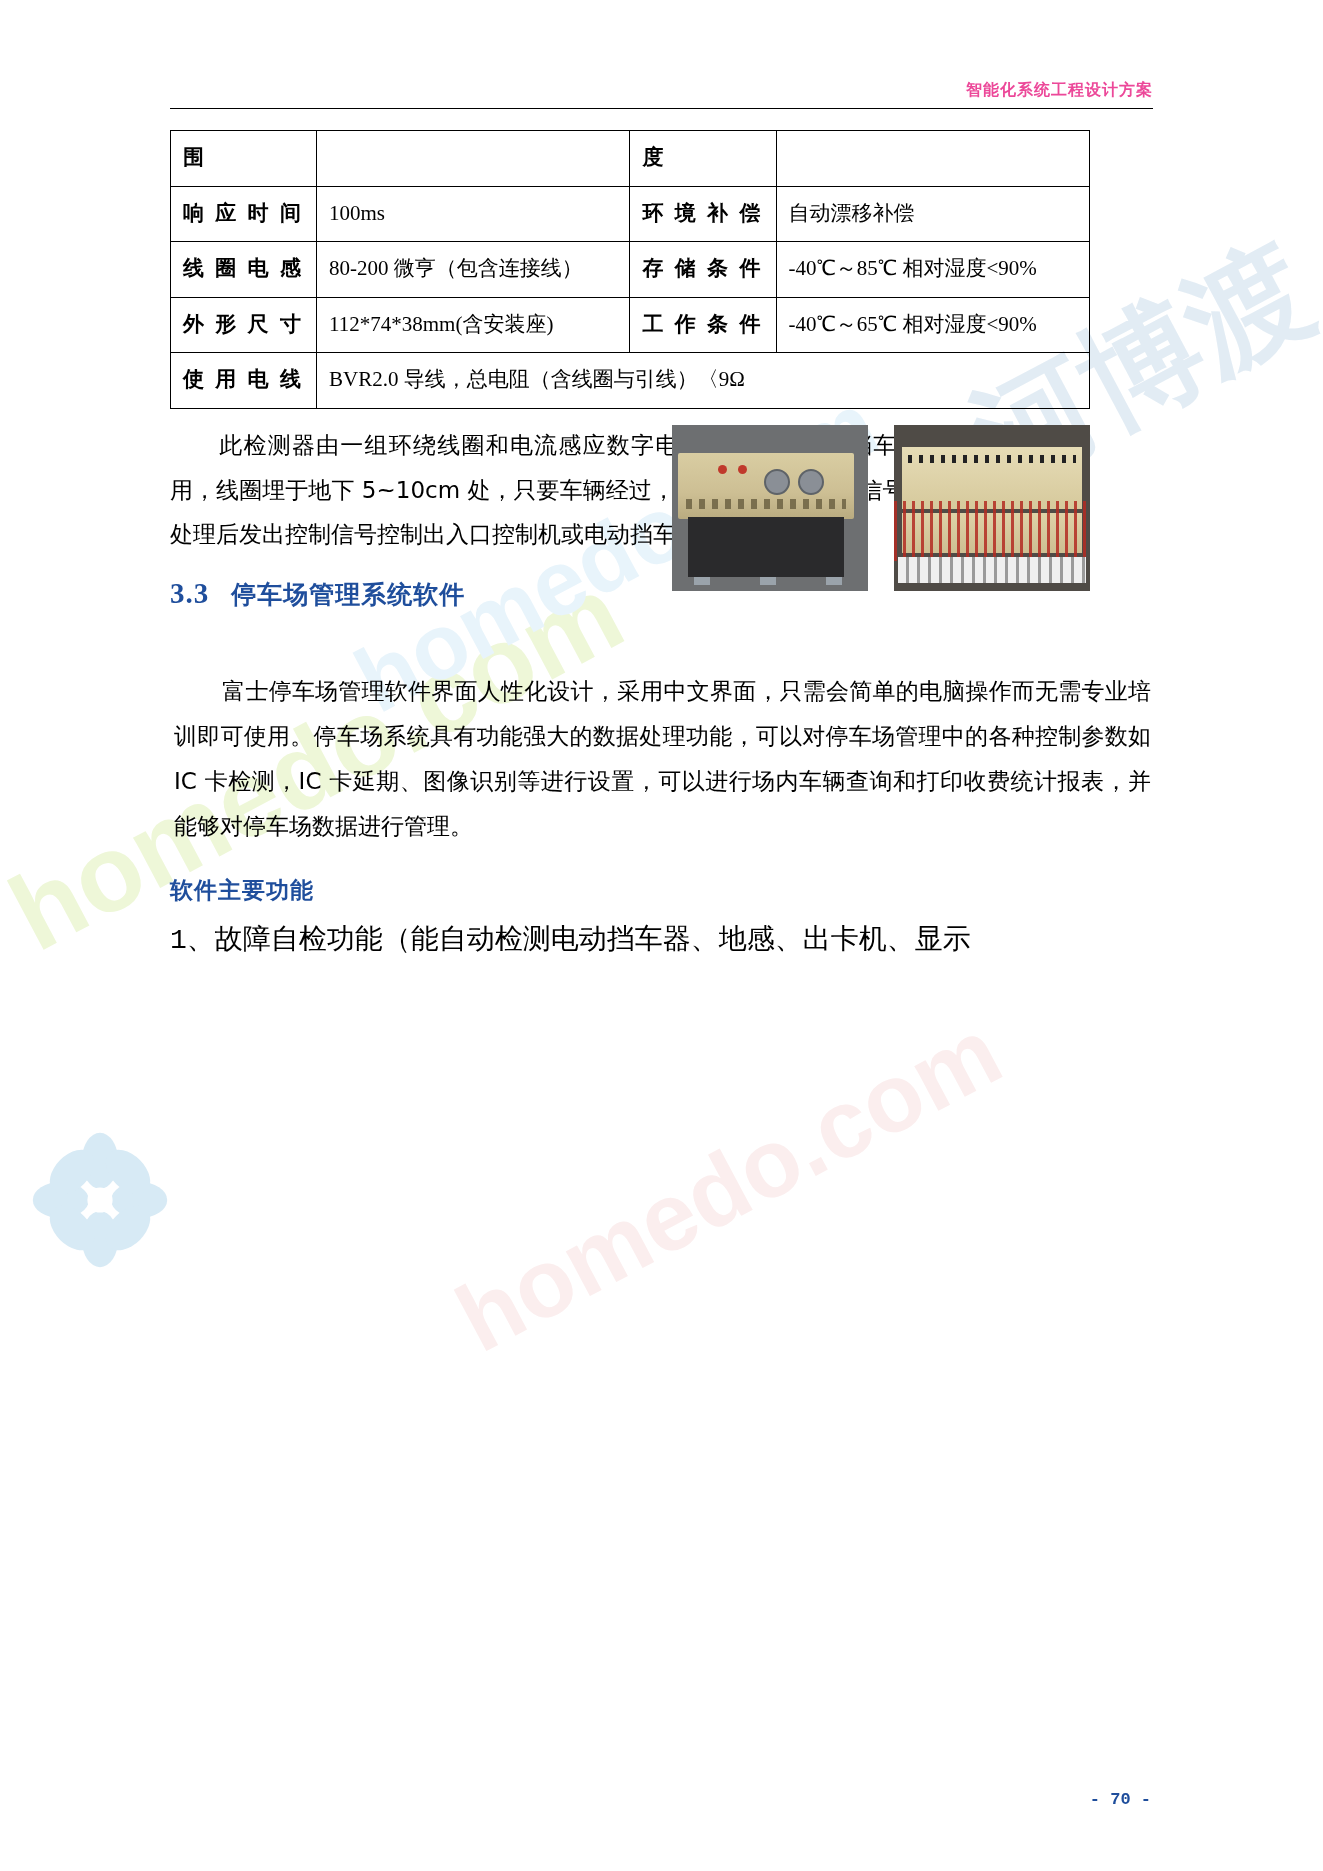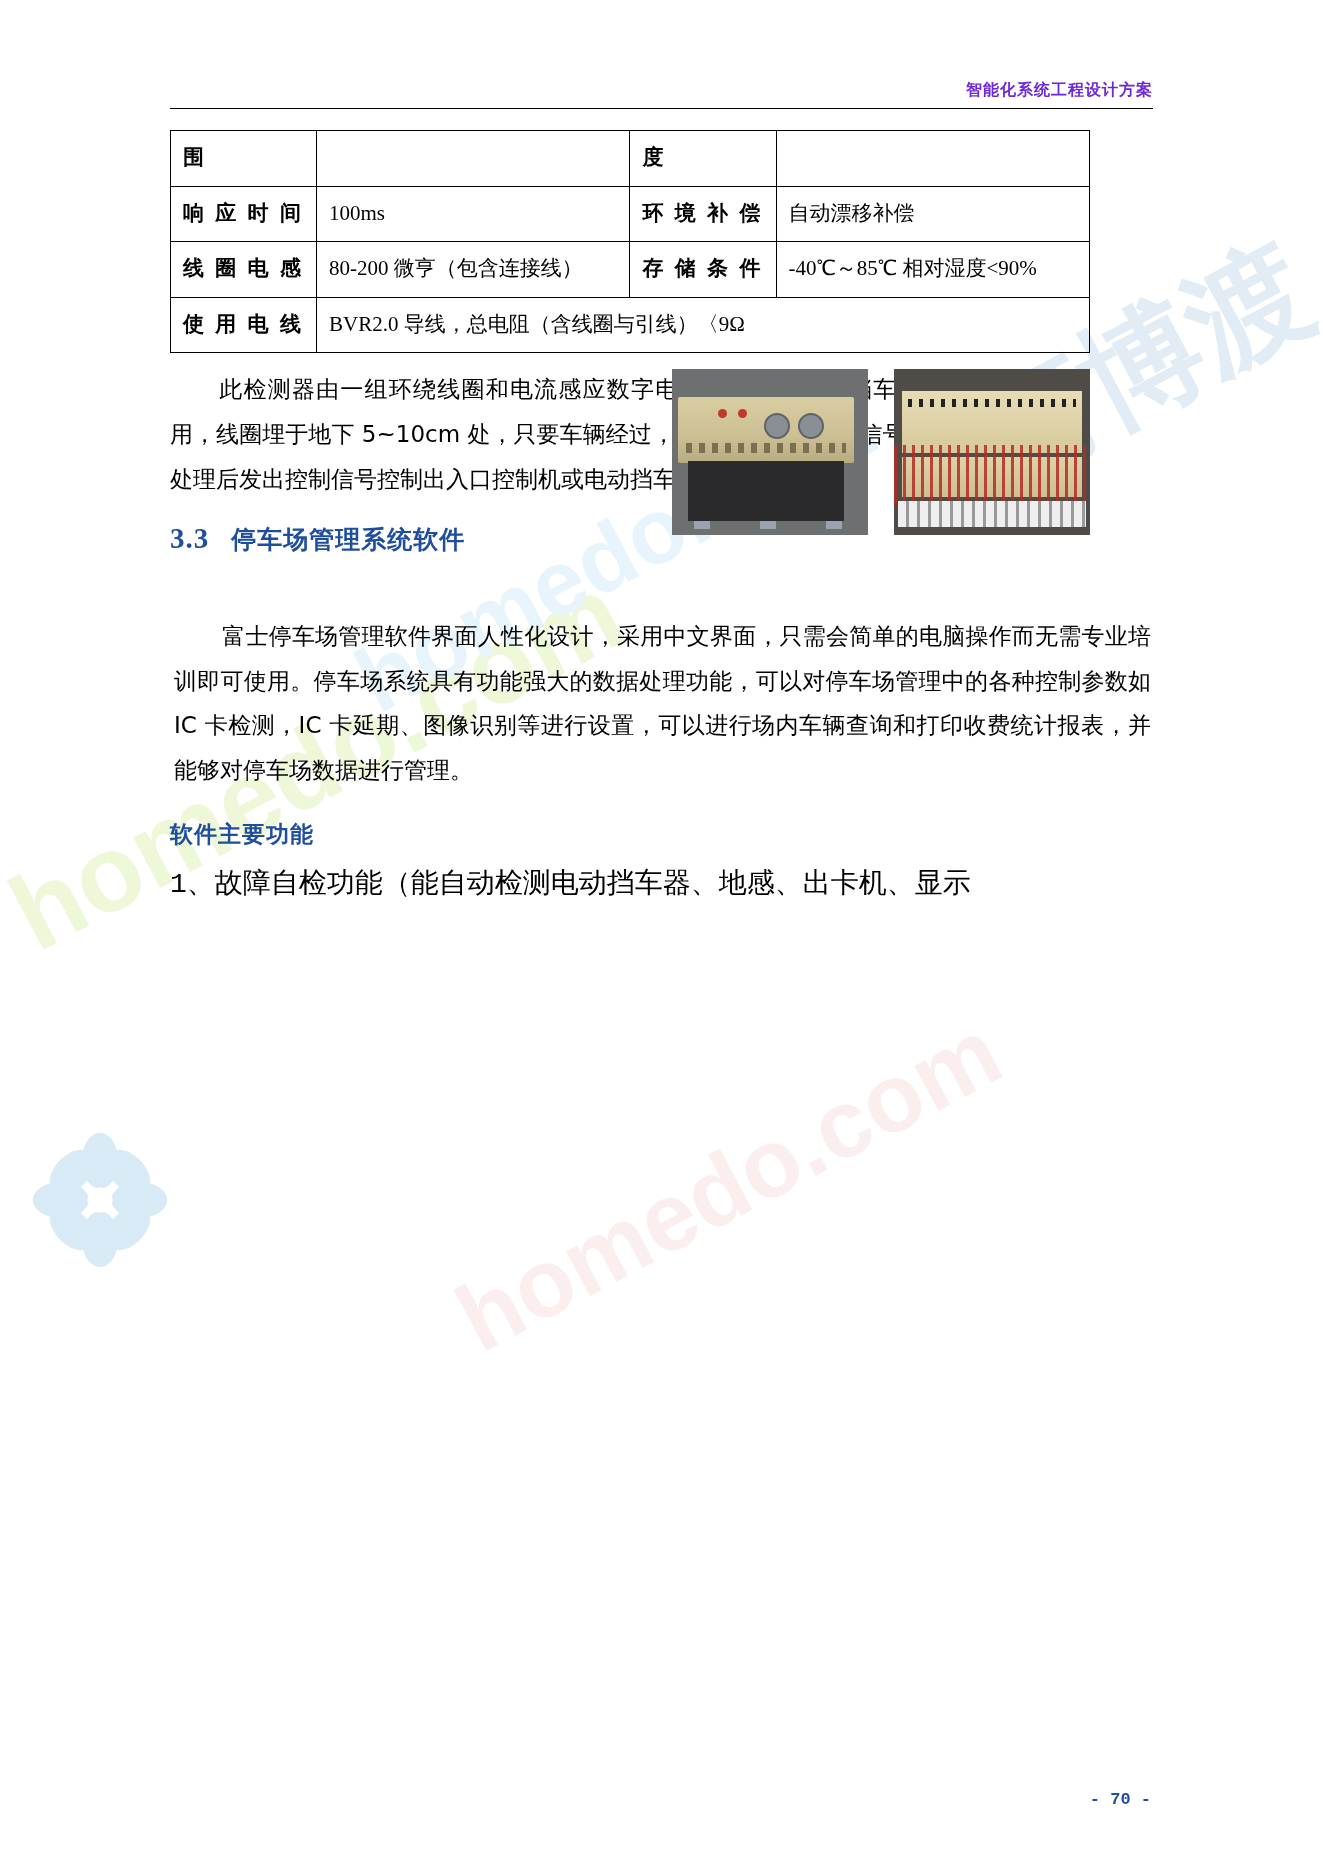--- a/index.html
+++ b/index.html
@@ -42,21 +42,21 @@
   }
 
   
   .header {
     position: absolute;
     top: 80px;
     right: 170px;
     font-family: "DejaVu Sans", sans-serif;
     font-size: 16px;
     font-weight: bold;
-    color: #6d28d9;
+    color: #ec4899;
     letter-spacing: 1px;
     z-index: 3;
   }
   .header-rule {
     position: absolute;
     left: 170px;
     right: 170px;
     top: 108px;
     border-bottom: 1.5px solid #000;
     z-index: 3;
@@ -306,20 +306,26 @@
         <td class="lbl">响 应 时 间</td>
         <td class="val">100ms</td>
         <td class="lbl">环 境 补 偿</td>
         <td class="val">自动漂移补偿</td>
       </tr>
       <tr>
         <td class="lbl">线 圈 电 感</td>
         <td class="val">80-200 微亨（包含连接线）</td>
         <td class="lbl">存 储 条 件</td>
         <td class="val">-40℃～85℃  相对湿度&lt;90%</td>
+      </tr>
+      <tr>
+        <td class="lbl">外 形 尺 寸</td>
+        <td class="val">112*74*38mm(含安装座)</td>
+        <td class="lbl">工 作 条 件</td>
+        <td class="val">-40℃～65℃  相对湿度&lt;90%</td>
       </tr>
       <tr>
         <td class="lbl">使 用 电 线</td>
         <td class="val" colspan="3">BVR2.0 导线，总电阻（含线圈与引线）〈9Ω</td>
       </tr>
     </tbody>
   </table>
 
   <div class="intro-block">
     <div class="photos">

